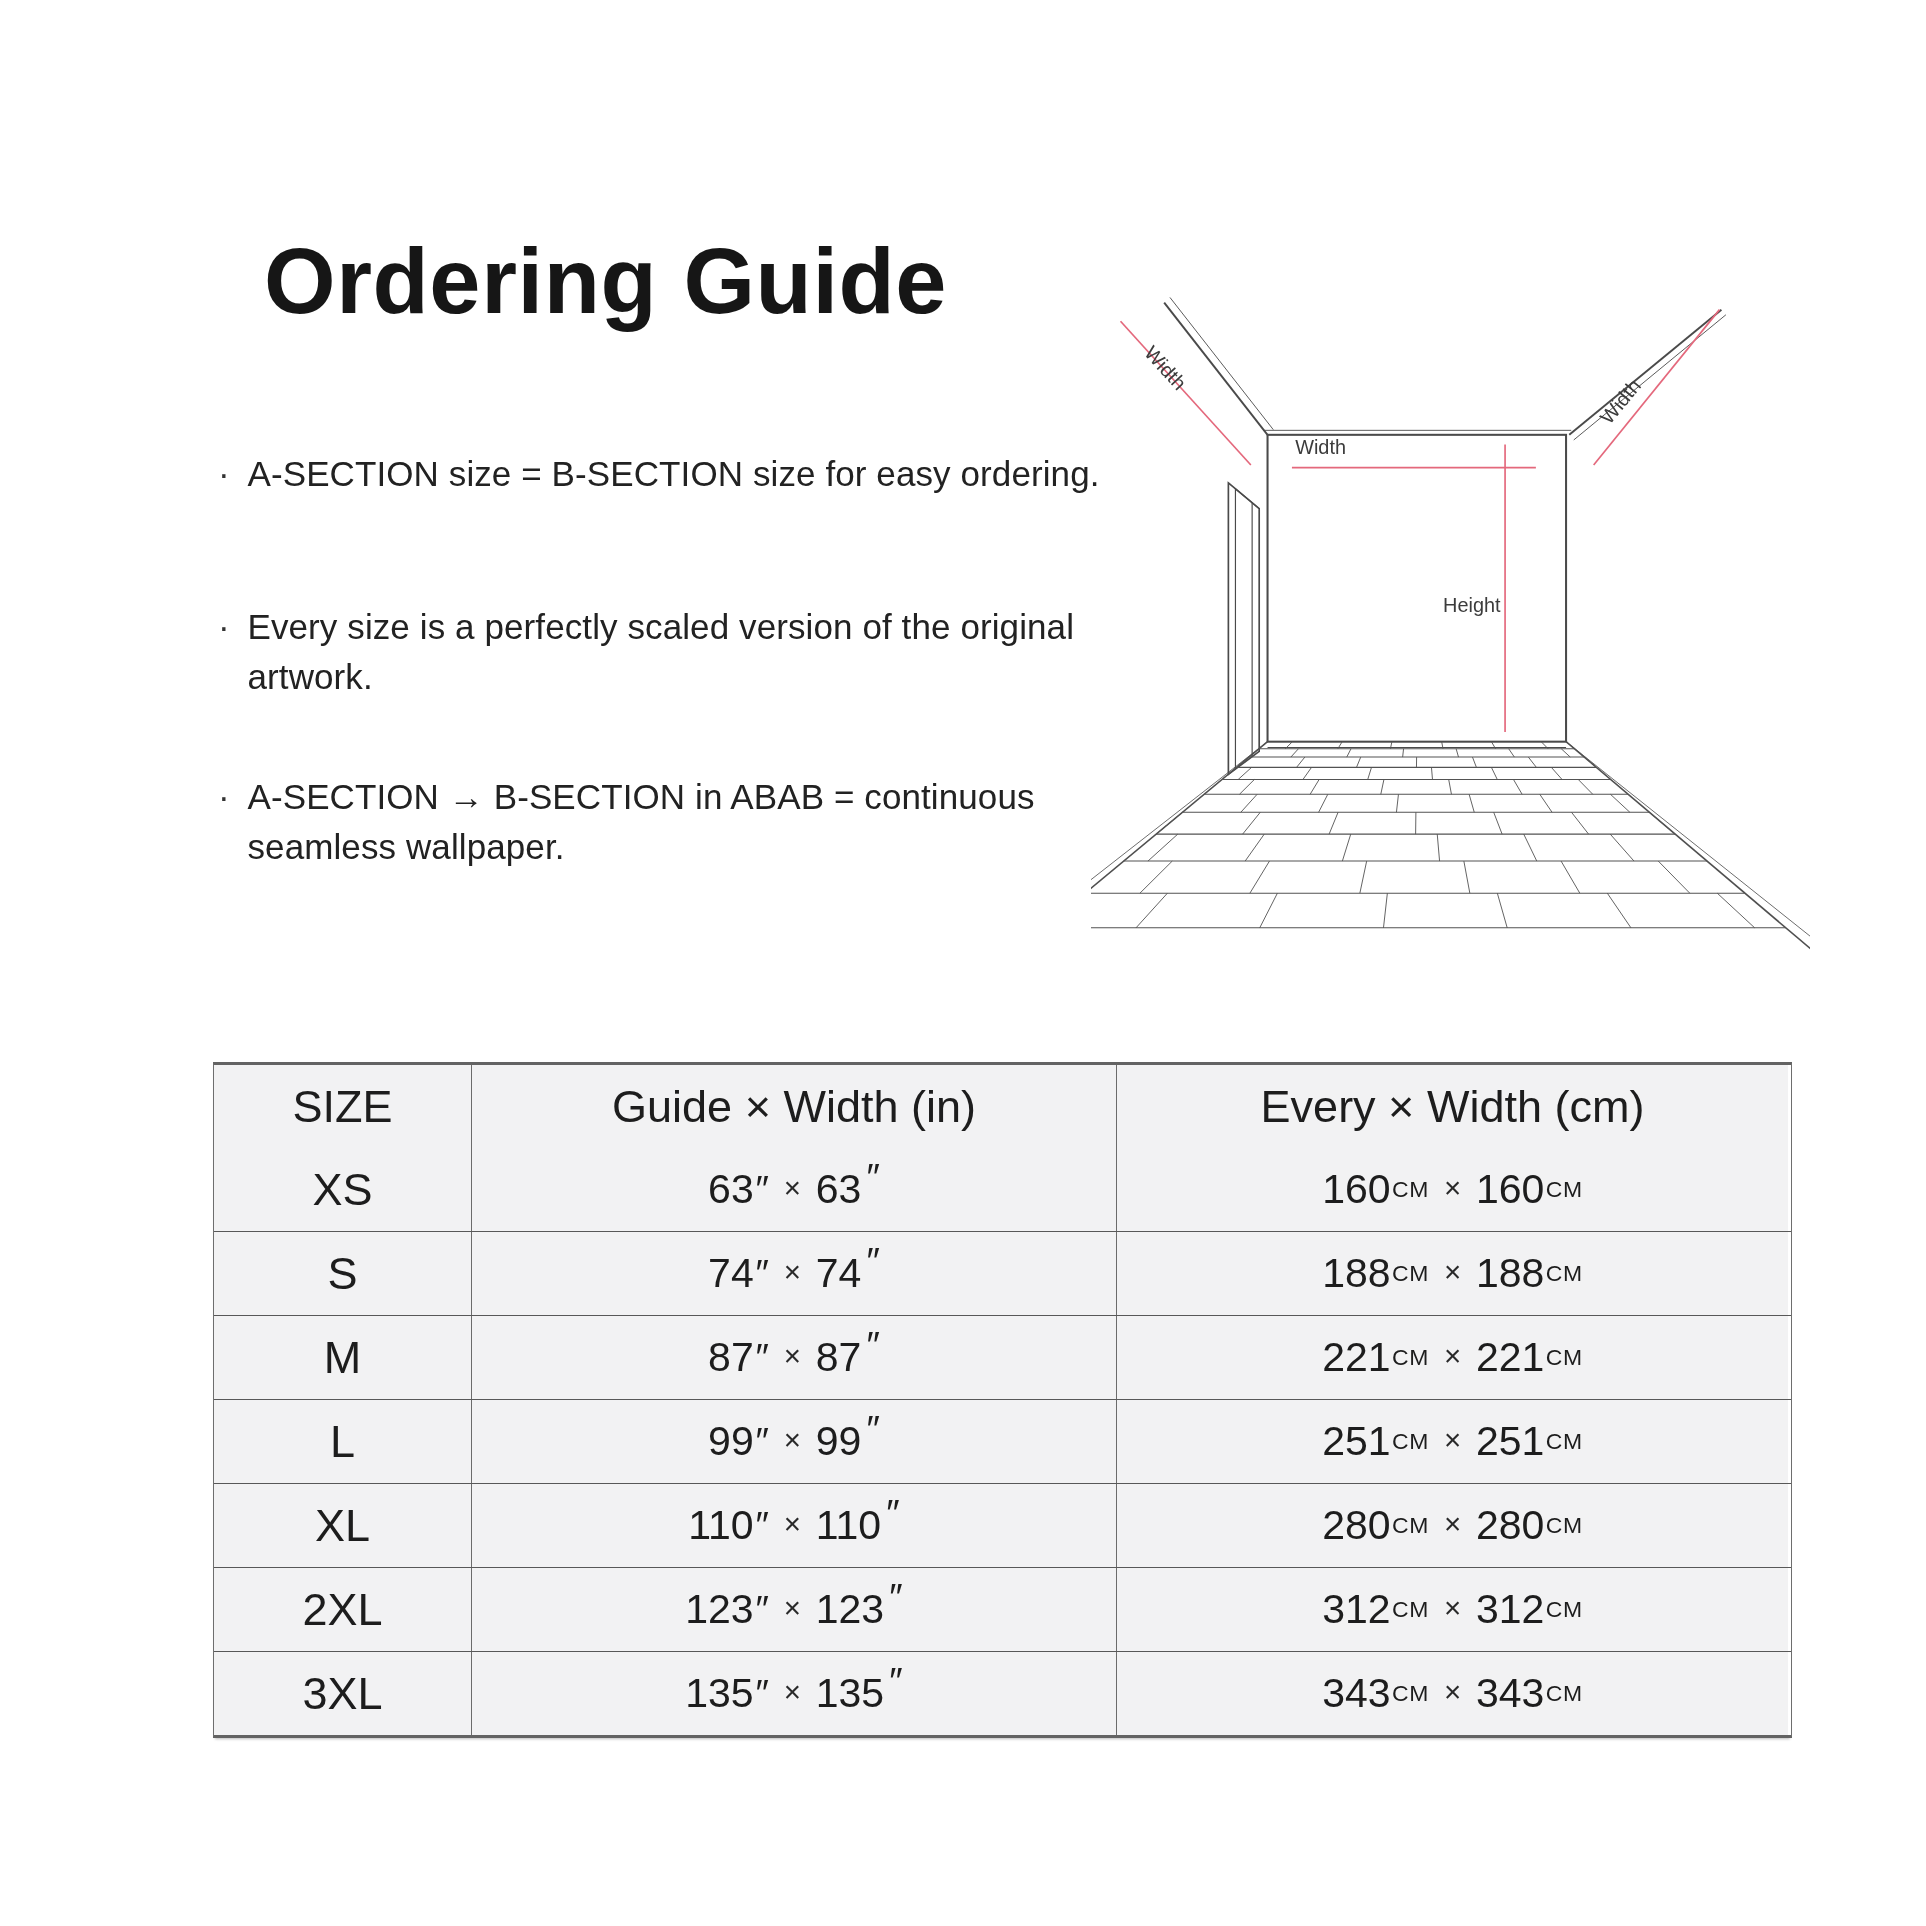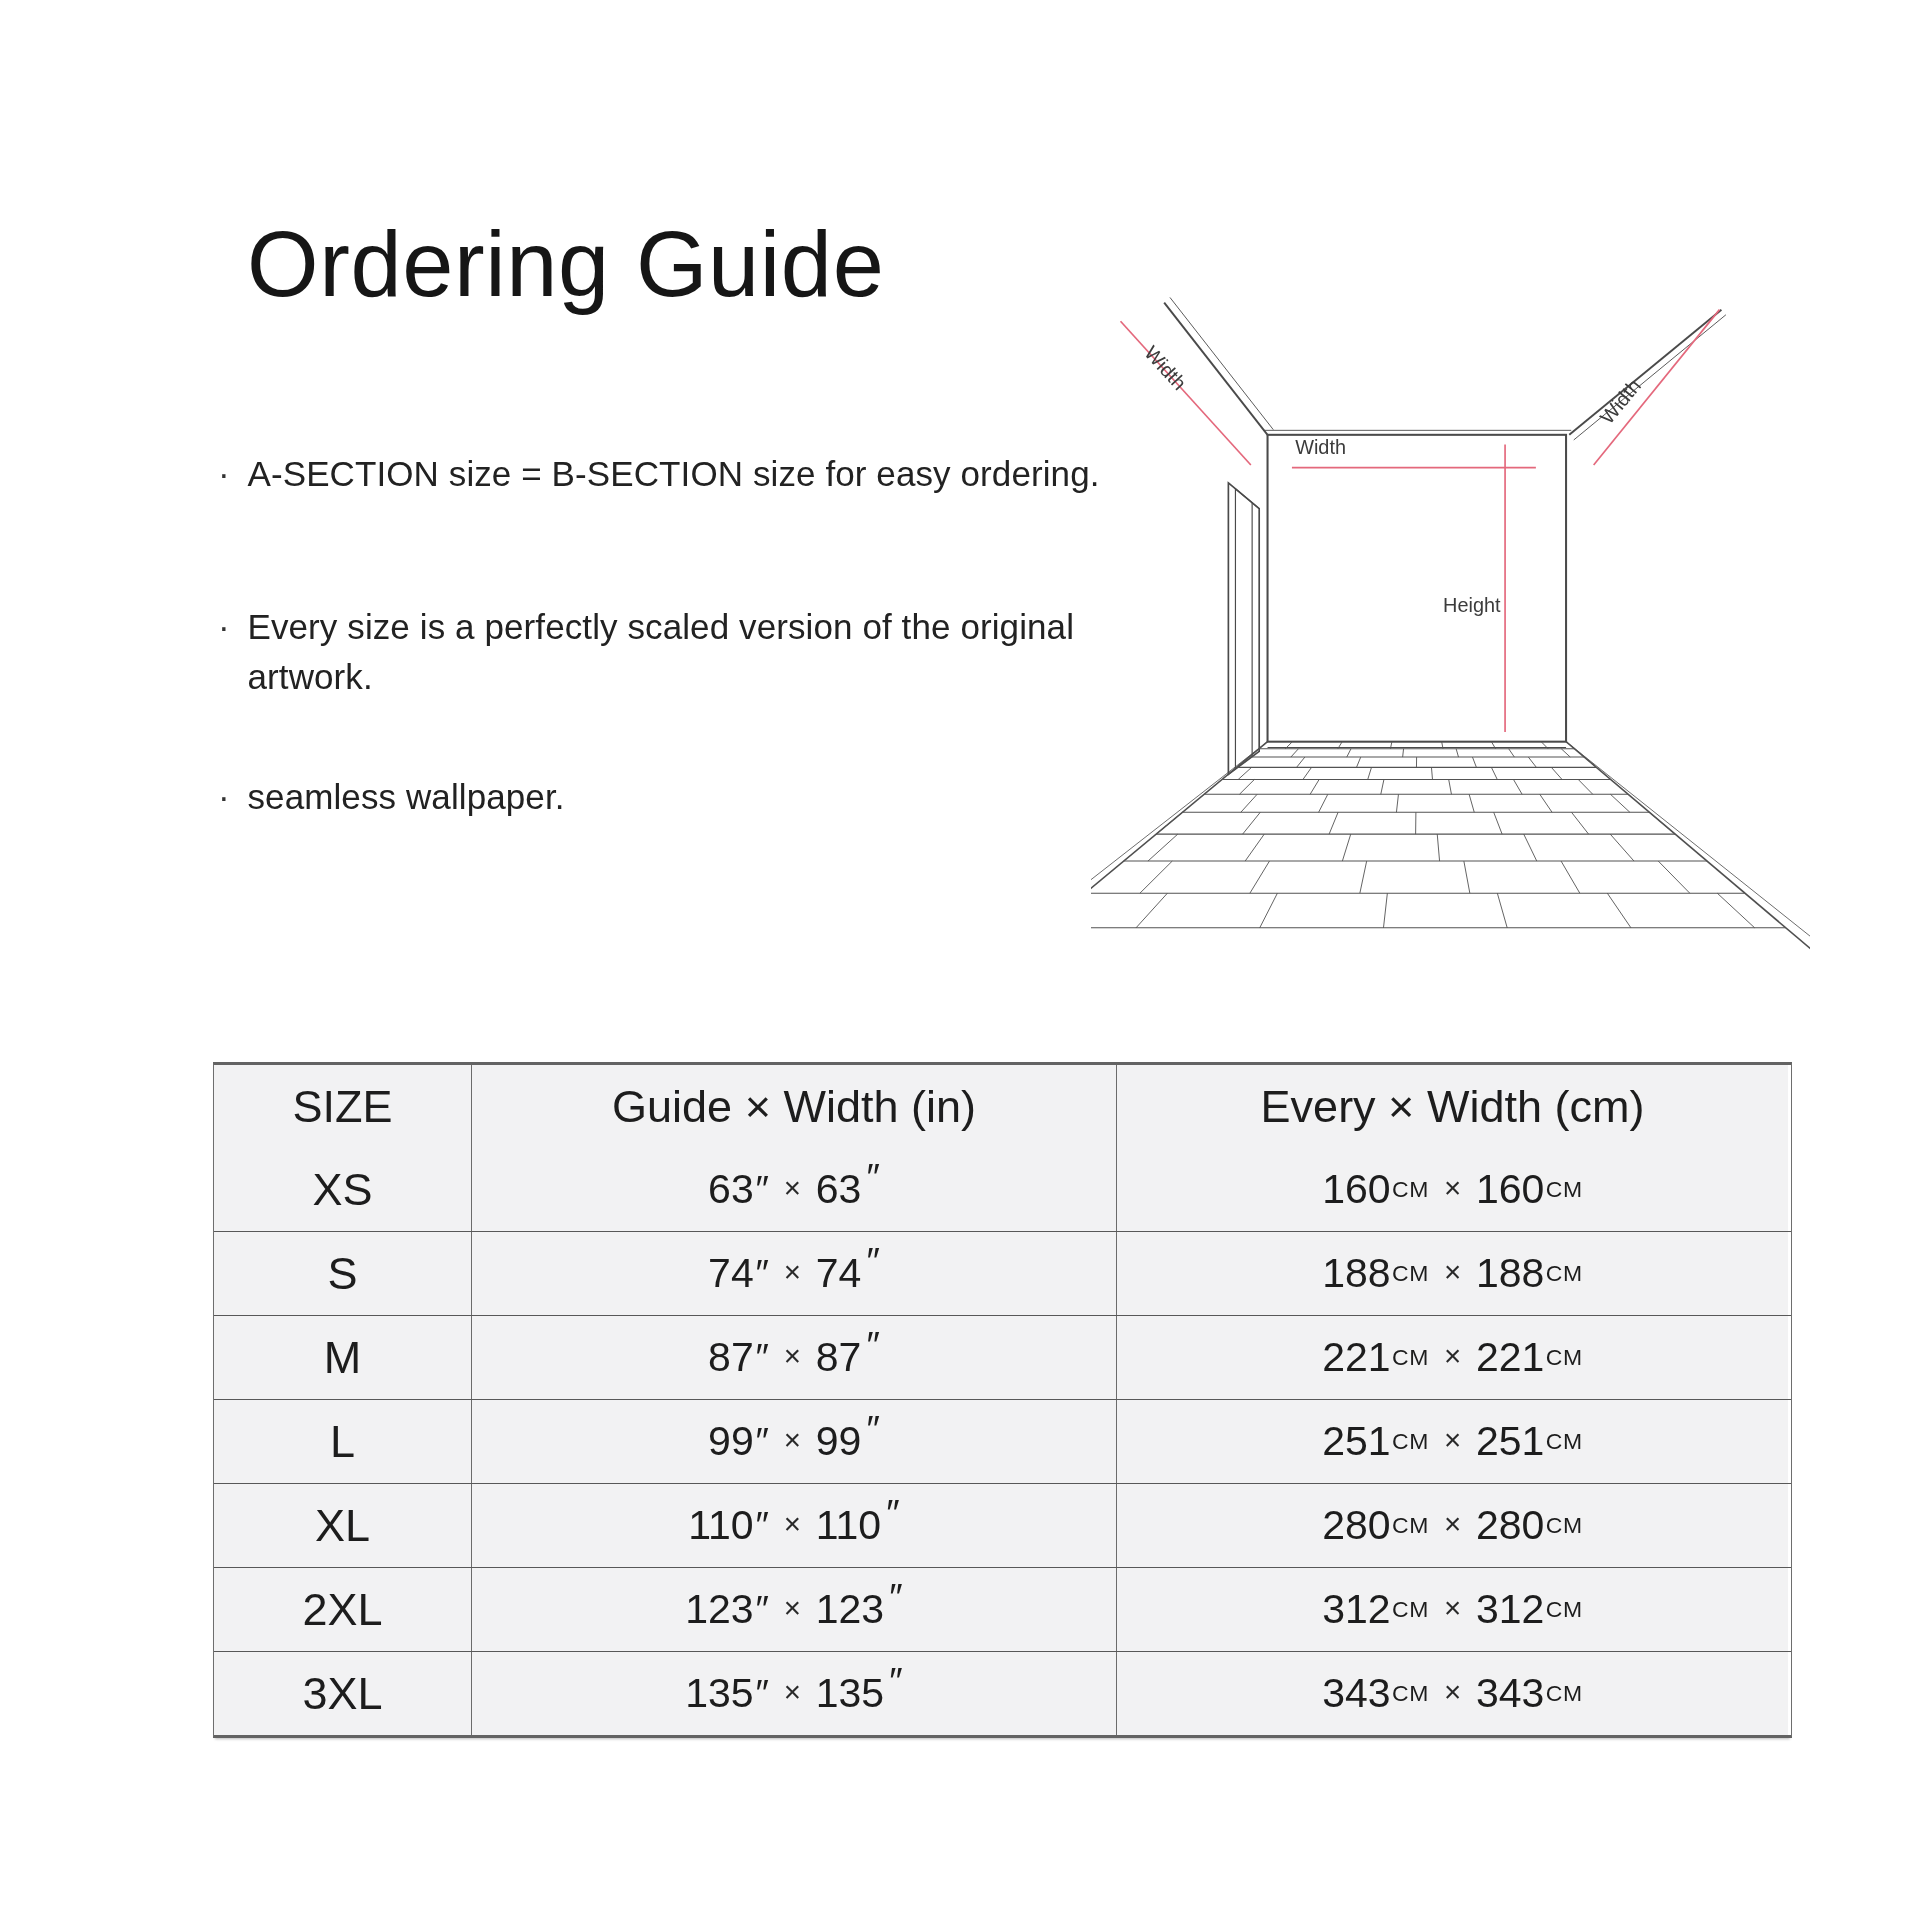--- a/index.html
+++ b/index.html
@@ -4,22 +4,22 @@
 <style>
   html,body{margin:0;padding:0;}
   body{
     width:1926px;height:1926px;position:relative;overflow:hidden;
     background:#ffffff;color:#1b1b1b;
     font-family:"Liberation Sans", sans-serif;
   }
   
   .page-title{
     position:absolute;left:247px;top:212px;
-    font-size:92px;font-weight:400;letter-spacing:0.6px;color:#161616;
-    line-height:1.15;margin:0;
+    font-size:92px;font-weight:700;letter-spacing:0.6px;color:#161616;
+    line-height:1.15;margin:17px;
   }
   
   .bullet{
     position:absolute;left:218px;display:flex;align-items:flex-start;
     font-size:35px;color:#222;letter-spacing:0.1px;
   }
   .bullet .marker{
     width:29.5px;flex:0 0 29.5px;text-align:left;
     font-size:35px;line-height:50px;color:#333;
   }
@@ -68,20 +68,21 @@
   <div class="bullet b2">
     <div class="marker">·</div>
     <div class="lines">
       <div>Every size is a perfectly scaled version of the original</div>
       <div>artwork.</div>
     </div>
   </div>
   <div class="bullet b3">
     <div class="marker">·</div>
     <div class="lines">
+      <div>A-SECTION → B-SECTION in ABAB = continuous</div>
       <div>seamless wallpaper.</div>
     </div>
   </div>
 
   <svg class="diagram" viewBox="0 0 1120 1120" xmlns="http://www.w3.org/2000/svg">
 
     <g stroke="#4a4a4a" fill="none">
       <path d="M114 71 L275 277" stroke-width="3"></path>
       <path d="M123 63 L284 269" stroke-width="1.4"></path>
       <path d="M982 82 L745 277" stroke-width="3"></path>

